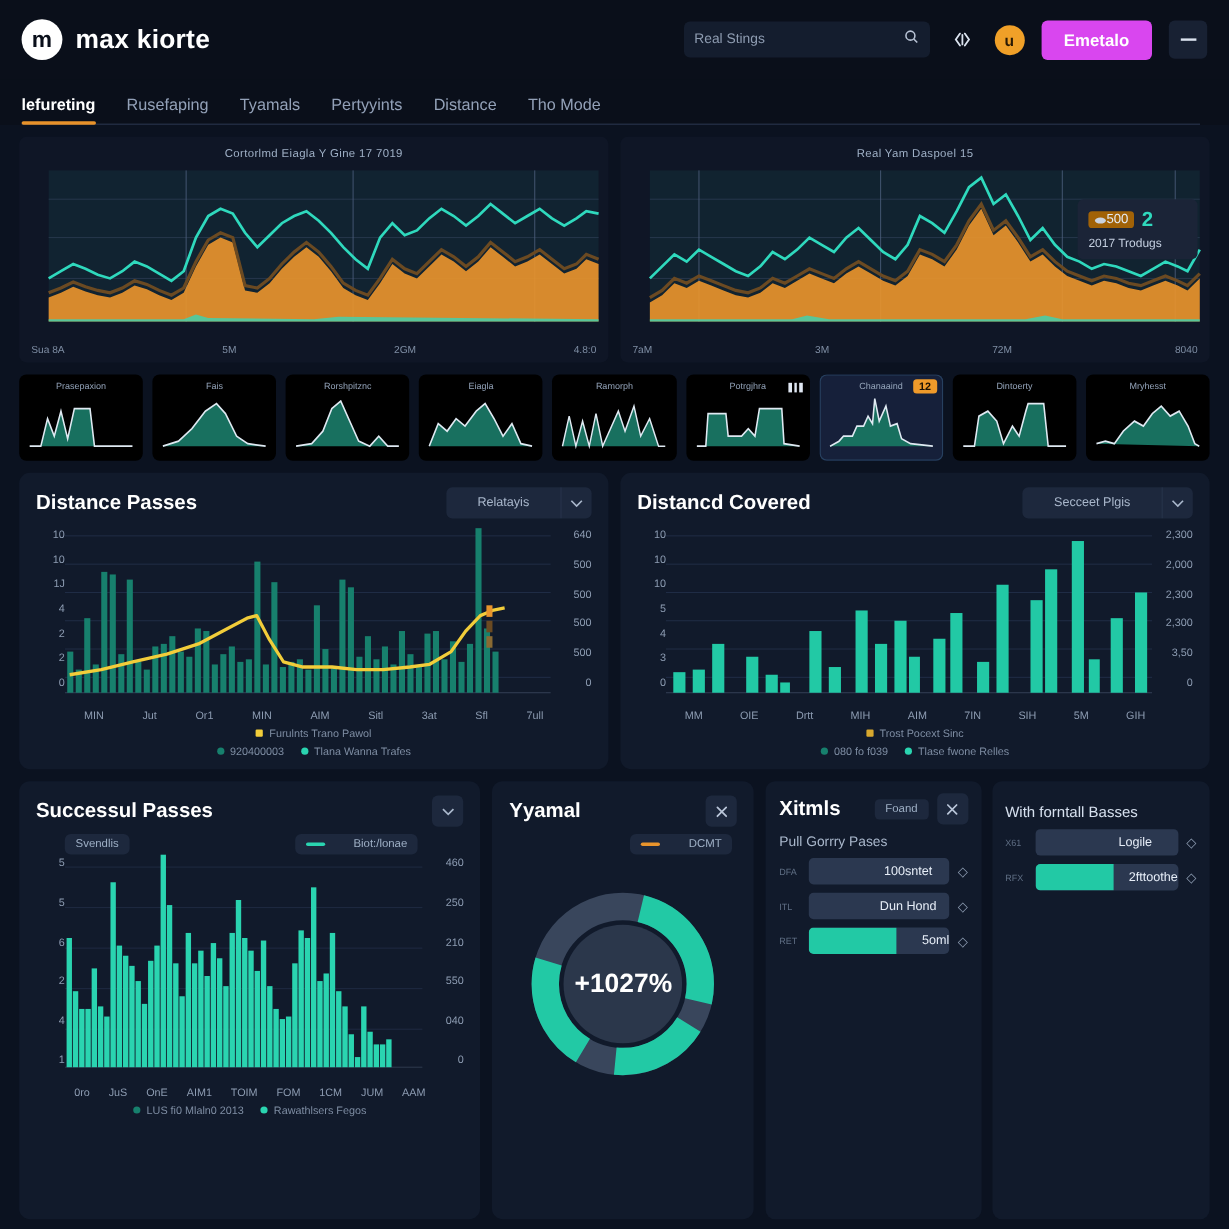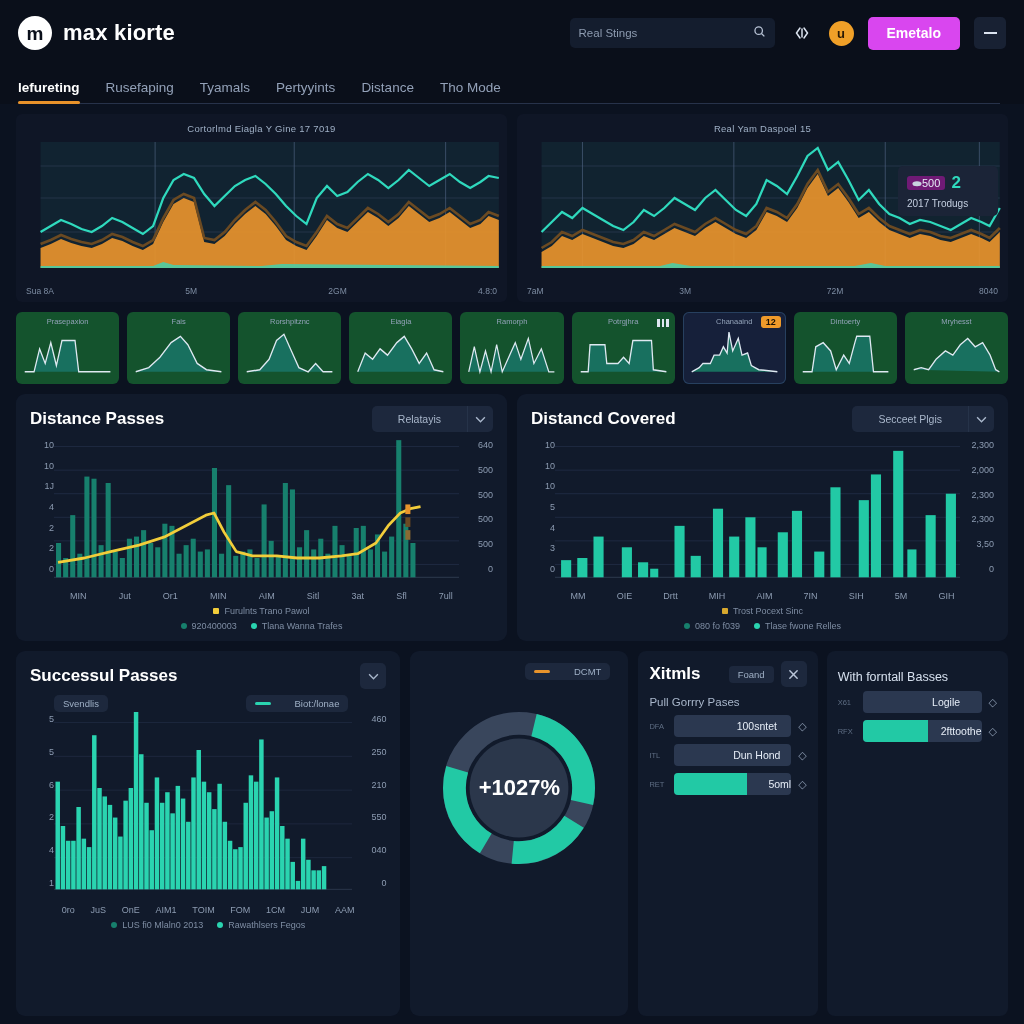--- a/index.html
+++ b/index.html
@@ -86,30 +86,30 @@
   .hero-xaxis {
     display:flex; justify-content:space-between; padding:2px 10px 6px;
     font-size:8.5px; color:#7e8 da3; color:#7e8da3;
   }
   .tooltip {
     position:absolute; right:10px; top:30px; background:#1b2437; border-radius:5px;
     padding:7px 9px; display:flex; flex-direction:column; gap:5px; min-width:100px;
   }
   .tooltip-row { display:flex; align-items:center; gap:6px; }
   .tooltip-chip {
-    background:#701a75; border-radius:3px; padding:1px 5px;
+    background:#a16207; border-radius:3px; padding:1px 5px;
     font-size:11px; color:#e4ebf5; display:flex; align-items:center; gap:0;
   }
   .tooltip-big { font-size:17px; font-weight:bold; color:#2fd9bd; }
   .tooltip-sub { font-size:10px; color:#c4cfe0; }
 
   
   .thumbs { display:flex; gap:8px; }
   .thumb {
-    flex:1; height:72px; background:#14532d; border-radius:6px;
+    flex:1; height:72px; background:#000000; border-radius:6px;
     padding:5px 5px 0; position:relative; cursor:pointer;
   }
   .thumb.sel { background:#16203a; box-shadow:inset 0 0 0 1px #27405f; }
   .thumb-label { font-size:7.5px; color:#93a3b9; text-align:center; padding-bottom:2px; }
   .thumb svg { display:block; width:100%; height:48px; }
   .thumb-badge {
     position:absolute; right:5px; top:4px; background:#ef9a2a; color:#1c1205;
     font-size:9px; font-weight:bold; border-radius:3px; padding:1px 5px;
   }
   .thumb-bars { position:absolute; right:6px; top:7px; display:flex; gap:2px; }
@@ -738,20 +738,29 @@
             <span>LUS fi0 Mlaln0 2013</span>
           </span>
           <span class="legend-item">
             <span class="dot" style="background:#2ad4b0"></span>
             <span>Rawathlsers Fegos</span>
           </span>
         </div>
       </div>
 
       <div class="card" style="flex:1.02">
+        <div class="card-head">
+          <div class="card-title">Yyamal</div>
+          <div class="icon-square">
+            <svg width="11" height="11" viewBox="0 0 12 12" fill="none" stroke="#b9c5d8" stroke-width="1.6" stroke-linecap="round">
+              <line x1="2" y1="2" x2="10" y2="10"></line>
+                <line x1="10" y1="2" x2="2" y2="10"></line>
+            </svg>
+          </div>
+        </div>
         <div style="display:flex; justify-content:flex-end; padding-right:4px;">
           <span class="chip chip-line">
             <i style="background:#e8942c"></i>
             <span>DCMT</span>
           </span>
         </div>
         <div class="donut-wrap">
           <svg width="190" height="190" viewBox="0 0 100 100">
             <circle cx="50" cy="50" r="34" fill="none" stroke="#39465c" stroke-width="12"></circle>
             <circle cx="50" cy="50" r="34" fill="none" stroke="#22c9a5" stroke-width="12" stroke-dasharray="53 160" stroke-dashoffset="-8" transform="rotate(-90 50 50)"></circle>

